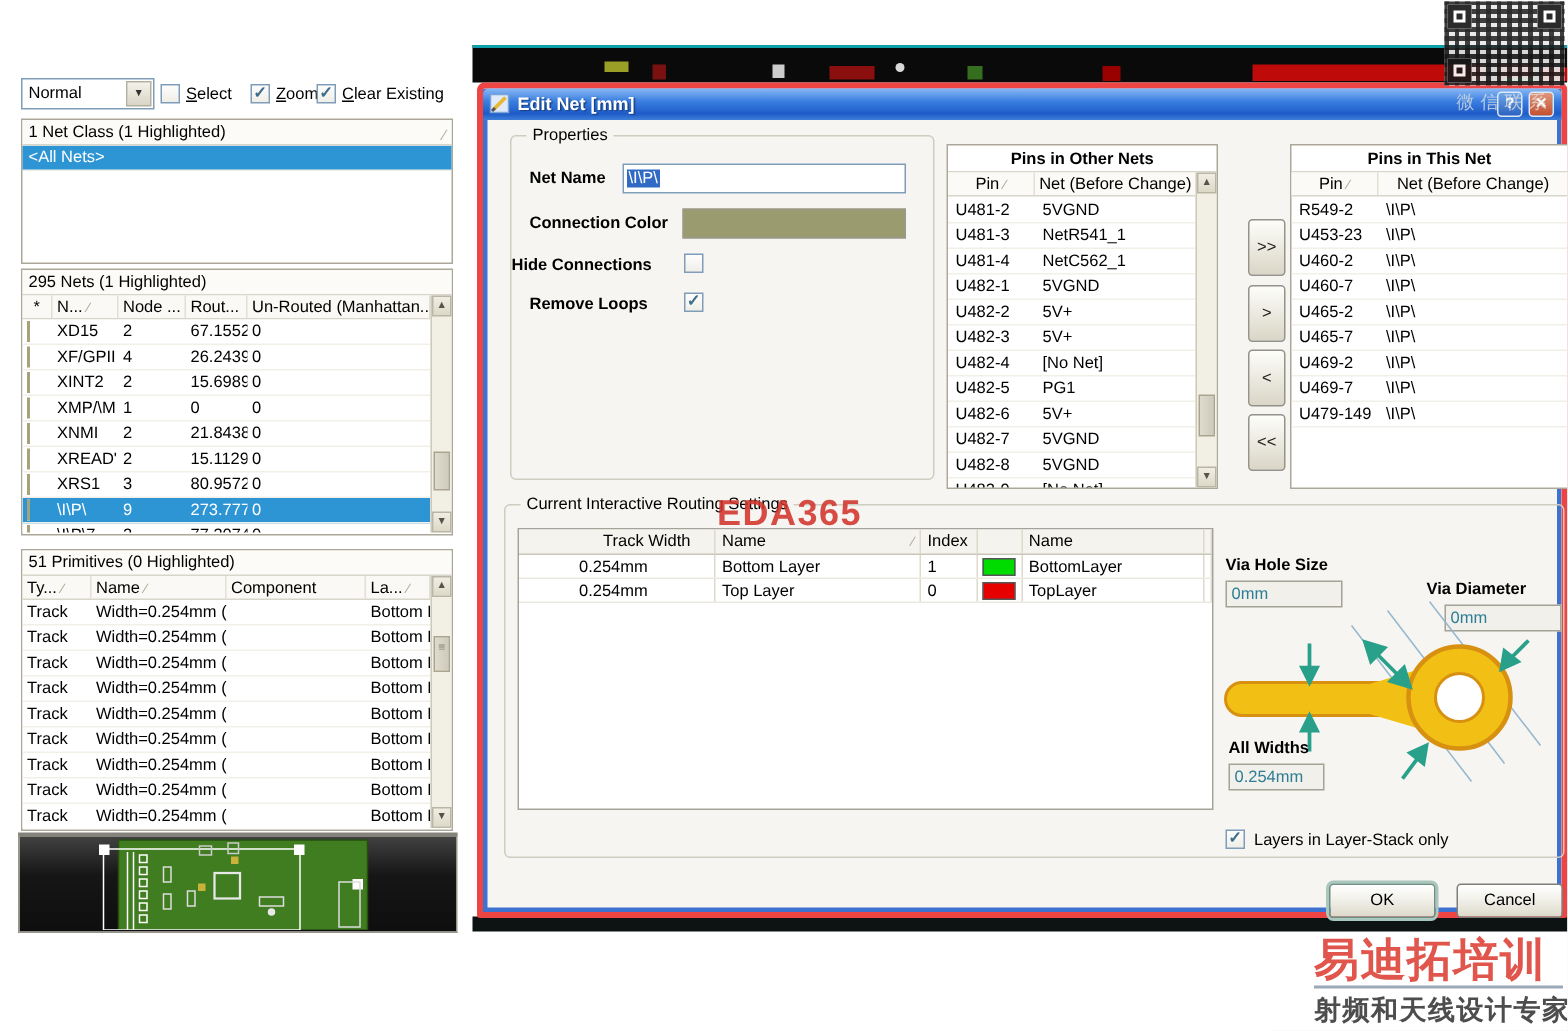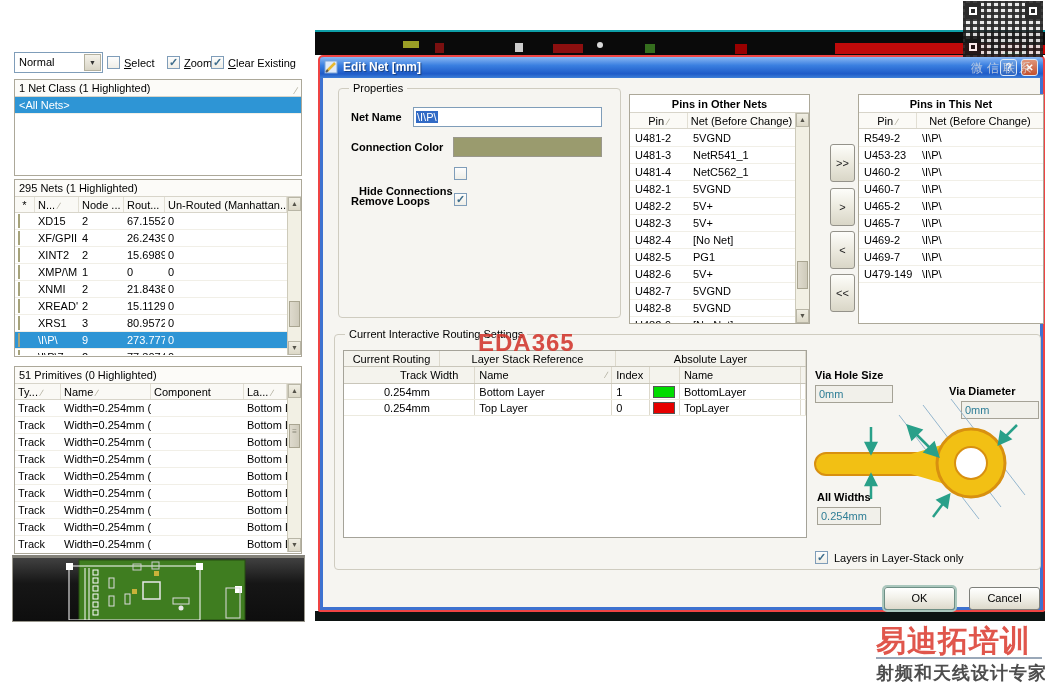--- a/index.html
+++ b/index.html
@@ -42,21 +42,21 @@
   .pm0 { width:46px; } .pm1 { width:90px; } .pm2 { width:93px; } .pm3 { flex:1; }
 
   .vsb { position:absolute; right:0; width:14px; background:#f2f0e4; border-left:1px solid #cdcaba; }
   .sb-a { position:absolute; left:0; right:0; height:14px; background:linear-gradient(#f0eee3,#ddd9c8); border:1px solid #b9b6a6; color:#55534a; font-size:7px; text-align:center; line-height:12px; }
   .sb-a.up { top:0; } .sb-a.down { bottom:0; }
   .sb-t { position:absolute; left:1px; right:1px; background:linear-gradient(90deg,#dedacd,#cfcbbb); border:1px solid #a9a591; text-align:center; font-size:8px; line-height:14px; color:#8a8778; }
 
   .preview { position:absolute; left:12px; top:555px; width:293px; height:67px; background:linear-gradient(#414141,#161616 40%,#0e0e0e); border:1px solid #98968c; border-top:3px solid #84827a; overflow:hidden; }
 
   
-  .dlg { position:absolute; left:318px; top:55px; width:727px; height:557px; background:#f6f5f1; border:2px solid #ef4444; border-radius:5px 5px 2px 2px; box-shadow:inset 0 0 0 3px #3e72d0; }
+  .dlg { position:absolute; left:318px; top:55px; width:727px; height:557px; background:#f6f5f1; border:4px solid #ef4444; border-radius:5px 5px 2px 2px; box-shadow:inset 0 0 0 3px #3e72d0; }
   .dlg-title { position:absolute; left:0; top:0; right:0; height:21px; border-radius:4px 4px 0 0; background:linear-gradient(#8ab8f4,#3a7fe0 40%,#1e5bc8 80%,#3e7fd8); color:#fff; font-weight:bold; font-size:12px; line-height:21px; text-shadow:1px 1px 1px #173c78; }
   .dlg-ico { position:absolute; left:4px; top:3px; width:14px; height:14px; }
   .dlg-title-text { position:absolute; left:23px; }
   .tbtn { position:absolute; top:2px; width:17px; height:17px; border:1px solid #dce9f8; border-radius:3px; color:#fff; font-weight:bold; font-size:10px; text-align:center; line-height:15px; text-shadow:none; }
   .tbtn.help { right:26px; background:linear-gradient(#6fa5e8,#2b63c0); }
   .tbtn.close { right:5px; background:linear-gradient(#e09579,#c3502e); }
 
   .grp { position:absolute; border:1px solid #cfccc0; border-radius:4px; }
   .grp-label { position:absolute; top:-7px; left:10px; background:#f6f5f1; padding:0 4px; }
 
@@ -376,21 +376,21 @@
     </div>
 
     <div class="grp" style="left:18px; top:31px; width:283px; height:230px;">
       <span class="grp-label">Properties</span>
       <span class="plabel" style="left:12px; top:22px;">Net Name</span>
       <div class="netname-field">
         <span class="sel">\I\P\</span>
       </div>
       <span class="plabel" style="left:12px; top:52px;">Connection Color</span>
       <div class="color-swatch" style="background: rgb(154, 155, 110);"></div>
-      <span class="plabel" style="left:20px; top:80px;margin-top:16px;">Hide Connections</span>
+      <span class="plabel" style="left:0; top:80px;">Hide Connections</span>
       <span class="cb prop-cb" style="top:78px;"></span>
       <span class="plabel" style="left:12px; top:106px;">Remove Loops</span>
       <span class="cb prop-cb checked" style="top:104px;">
           <span class="glyph">✓</span>
         </span>
     </div>
 
     <div class="pins" style="left:309px; top:37px; width:181px; height:230px;">
       <div class="pins-title">Pins in Other Nets</div>
       <div class="pins-cols" style="margin-right:14px;">
@@ -528,25 +528,20 @@
             <div class="c2">\I\P\</div>
           </div>
 
       </div>
     </div>
 
     <div class="grp" style="left:14px; top:277px; width:707px; height:236px;">
       <span class="grp-label">Current Interactive Routing Settings</span>
 
       <div class="rtable">
-        <div class="rr hgrp">
-          <div class="g1">Current Routing</div>
-          <div class="g2">Layer Stack Reference</div>
-          <div class="g3">Absolute Layer</div>
-        </div>
         <div class="rr hsub">
           <div class="w1">Track Width</div>
           <div class="w2"><span>Name</span><span class="sort-g" style="float:right;padding-right:4px;">∕</span></div>
           <div class="w3">Index</div>
           <div class="w4"></div>
           <div class="w5">Name</div>
           <div class="w6">Index</div>
         </div>
 
           <div class="rr rrow">

